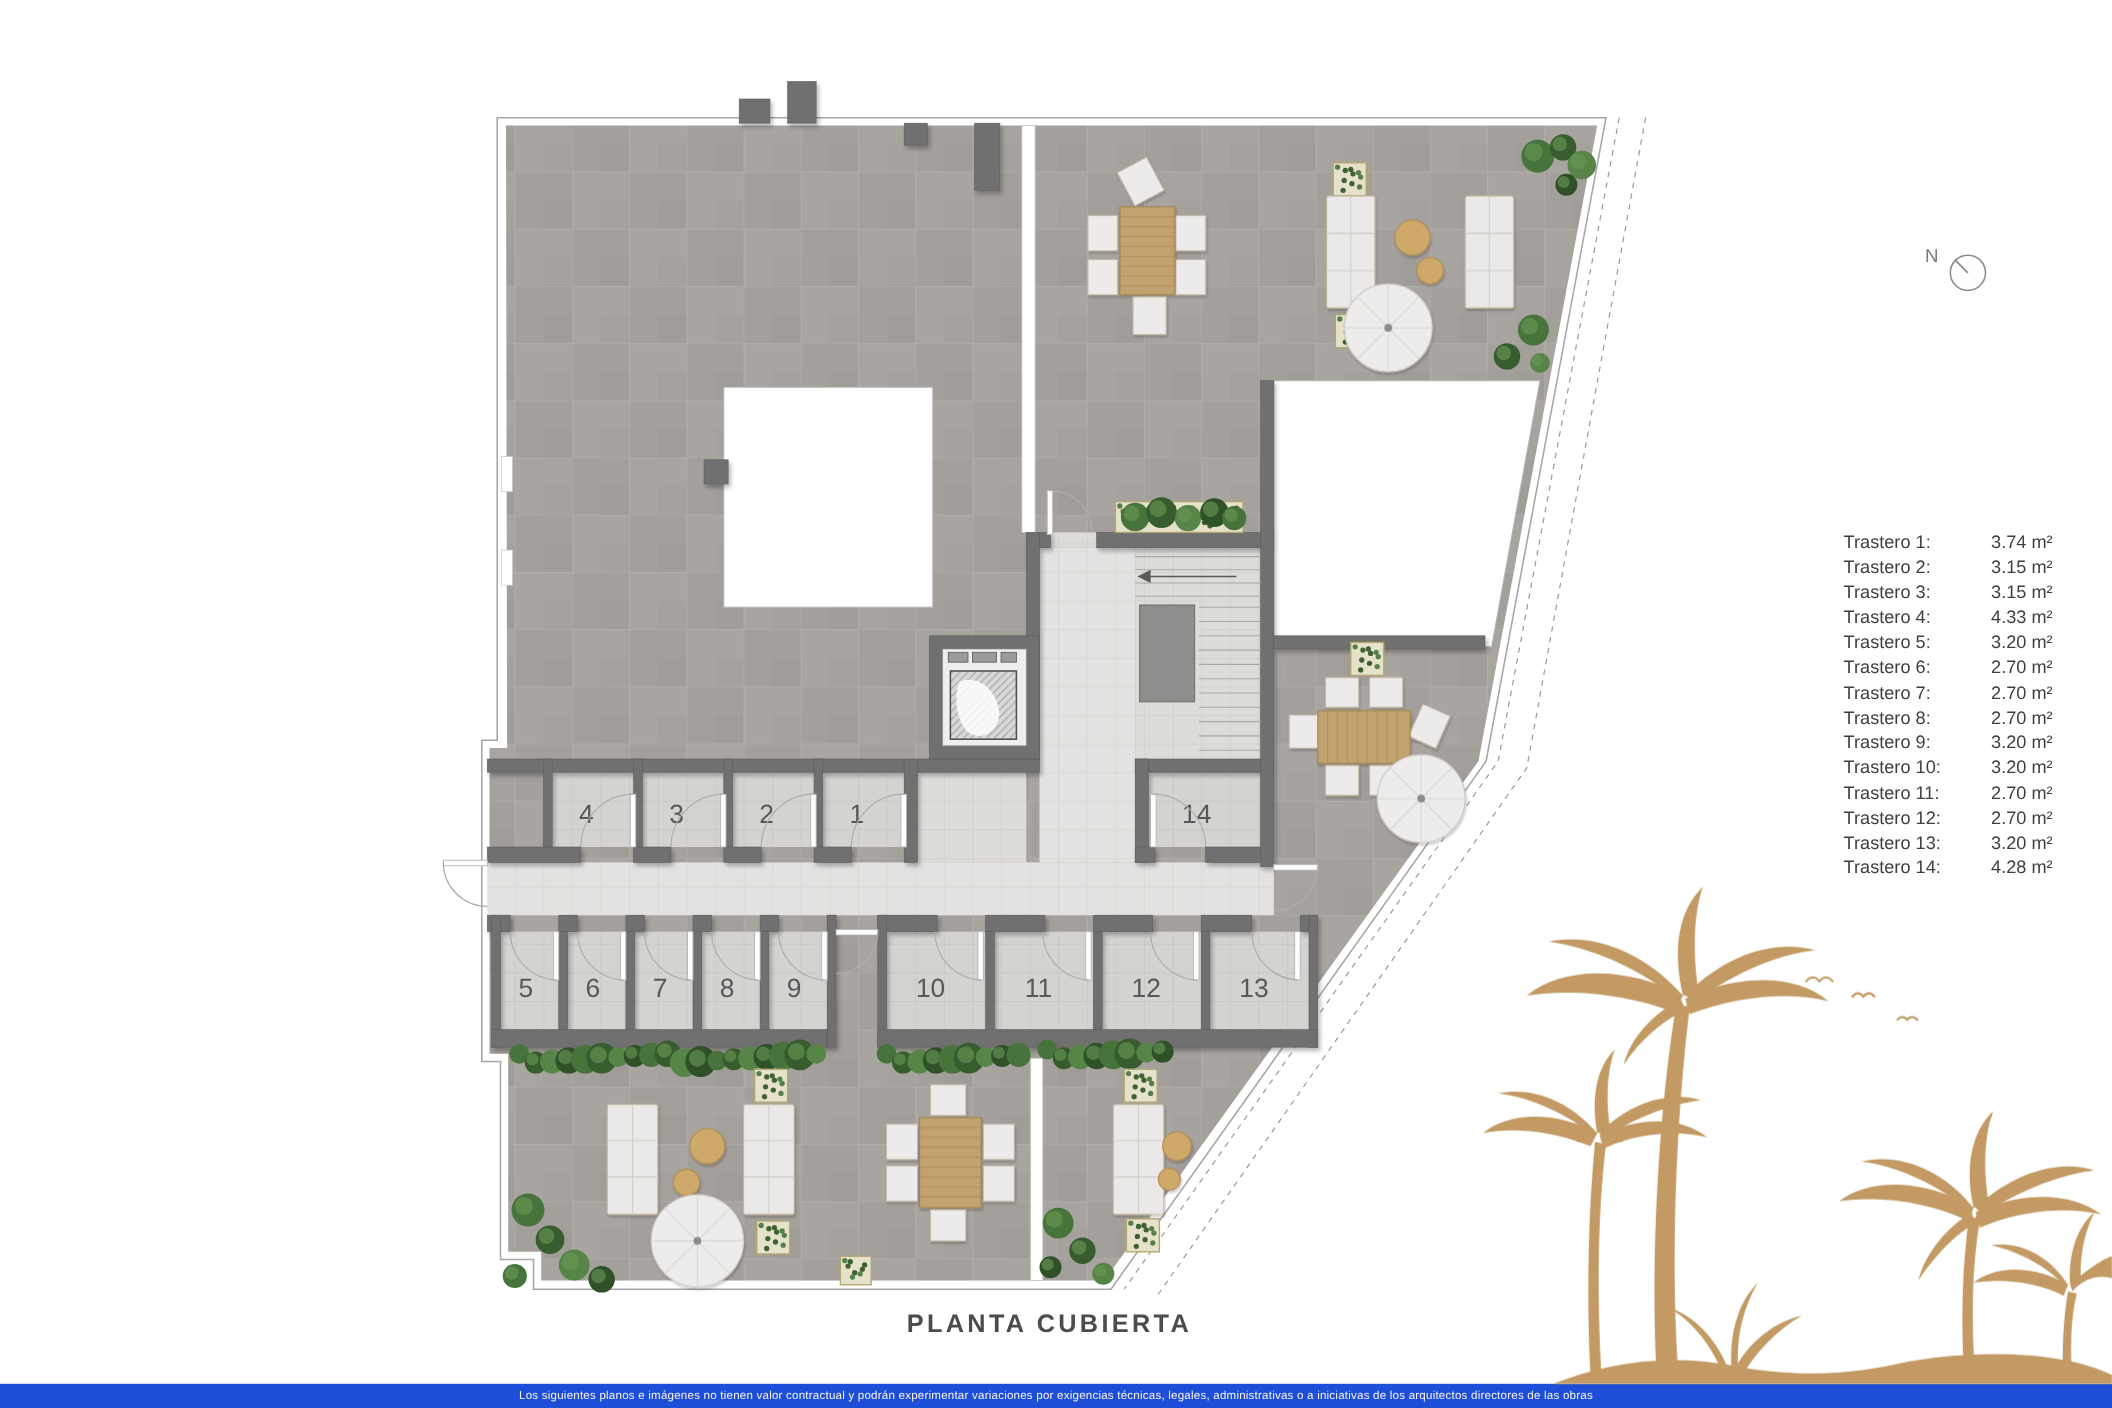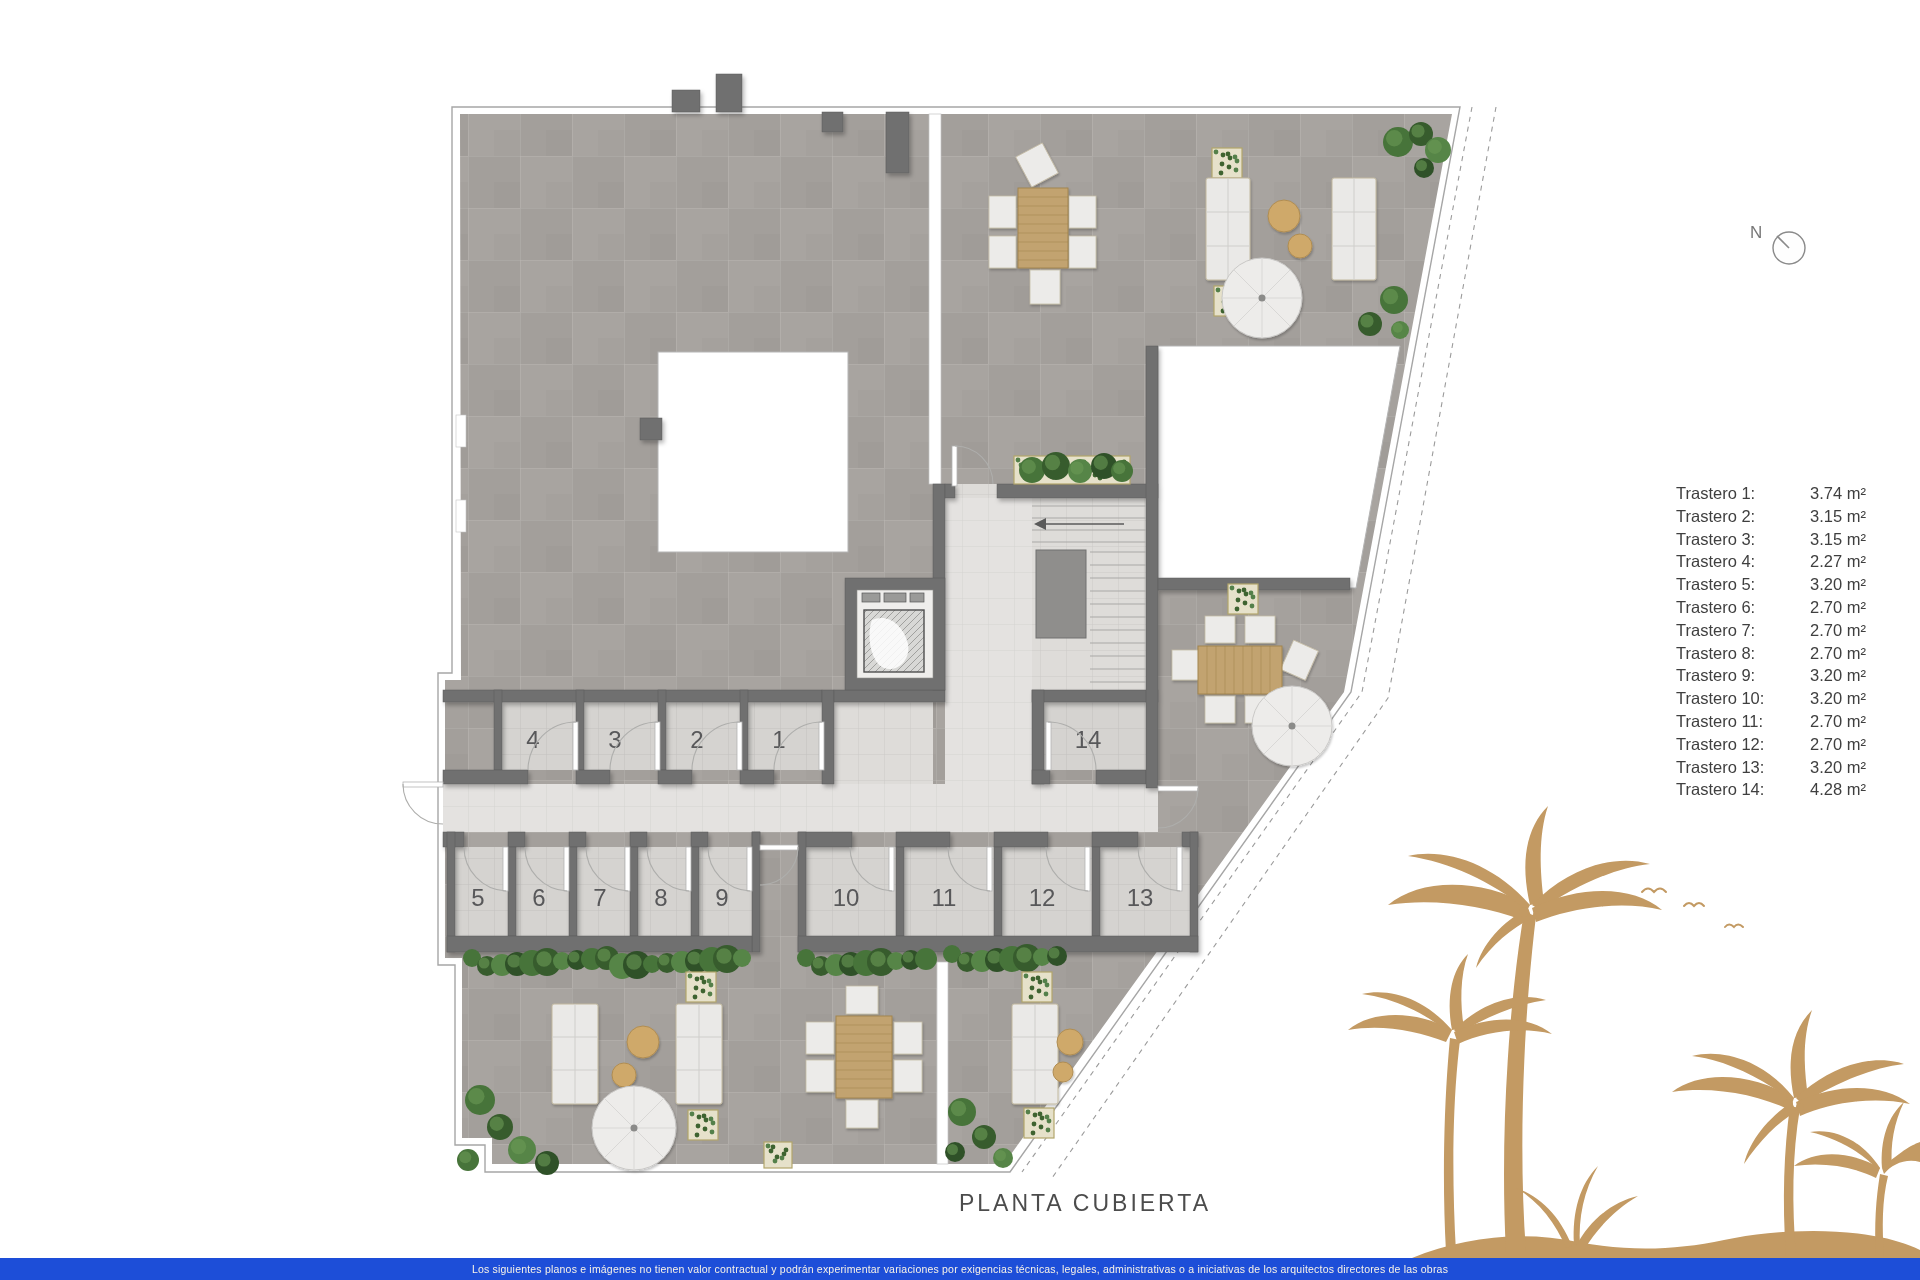--- a/index.html
+++ b/index.html
@@ -19,22 +19,22 @@
   .ctable{fill:#cfa96b;stroke:#b08d52;stroke-width:1;}
   .parasol{fill:#edecea;stroke:#c9c8c6;stroke-width:1;}
   .pline{stroke:#d9d8d6;stroke-width:1;}
   .voidw{fill:#ffffff;stroke:#b5b5b5;stroke-width:1;}
   .treads{stroke:#a9a8a6;stroke-width:1;}
   
   .legend{position:absolute;left:1676px;top:482px;width:190px;color:#3f3f3f;
           font-size:16.5px;line-height:22.8px;}
   .lrow{display:flex;justify-content:space-between;white-space:nowrap;text-align:center;}
   
-  .caption{position:absolute;left:751px;top:1190px;width:460px;text-align:right;
-           font-size:23px;font-weight:normal;letter-spacing:3px;color:#4c4c4c;}
+  .caption{position:absolute;left:724px;top:1190px;width:460px;text-align:center;
+           font-size:23px;font-weight:bold;letter-spacing:3px;color:#4c4c4c;}
   
   .compass{position:absolute;left:1740px;top:210px;}
   .compass text{font-family:"Liberation Sans",sans-serif;font-size:17px;fill:#787878;}
   
   .footer{position:absolute;left:0;top:1258px;width:1920px;height:36px;background:#1d4ed8;}
   .footer span{display:block;text-align:center;font-size:10.5px;line-height:22px;
                color:#f8f3e7;letter-spacing:.2px;}
 </style>
 </head>
 <body>
@@ -694,21 +694,21 @@
   <div class="lrow">
         <span>Trastero 2:</span>
         <span>3.15 m²</span>
       </div>
   <div class="lrow">
         <span>Trastero 3:</span>
         <span>3.15 m²</span>
       </div>
   <div class="lrow">
         <span>Trastero 4:</span>
-        <span>2.27 m²</span>
+        <span>4.33 m²</span>
       </div>
   <div class="lrow">
         <span>Trastero 5:</span>
         <span>3.20 m²</span>
       </div>
   <div class="lrow">
         <span>Trastero 6:</span>
         <span>2.70 m²</span>
       </div>
   <div class="lrow">

